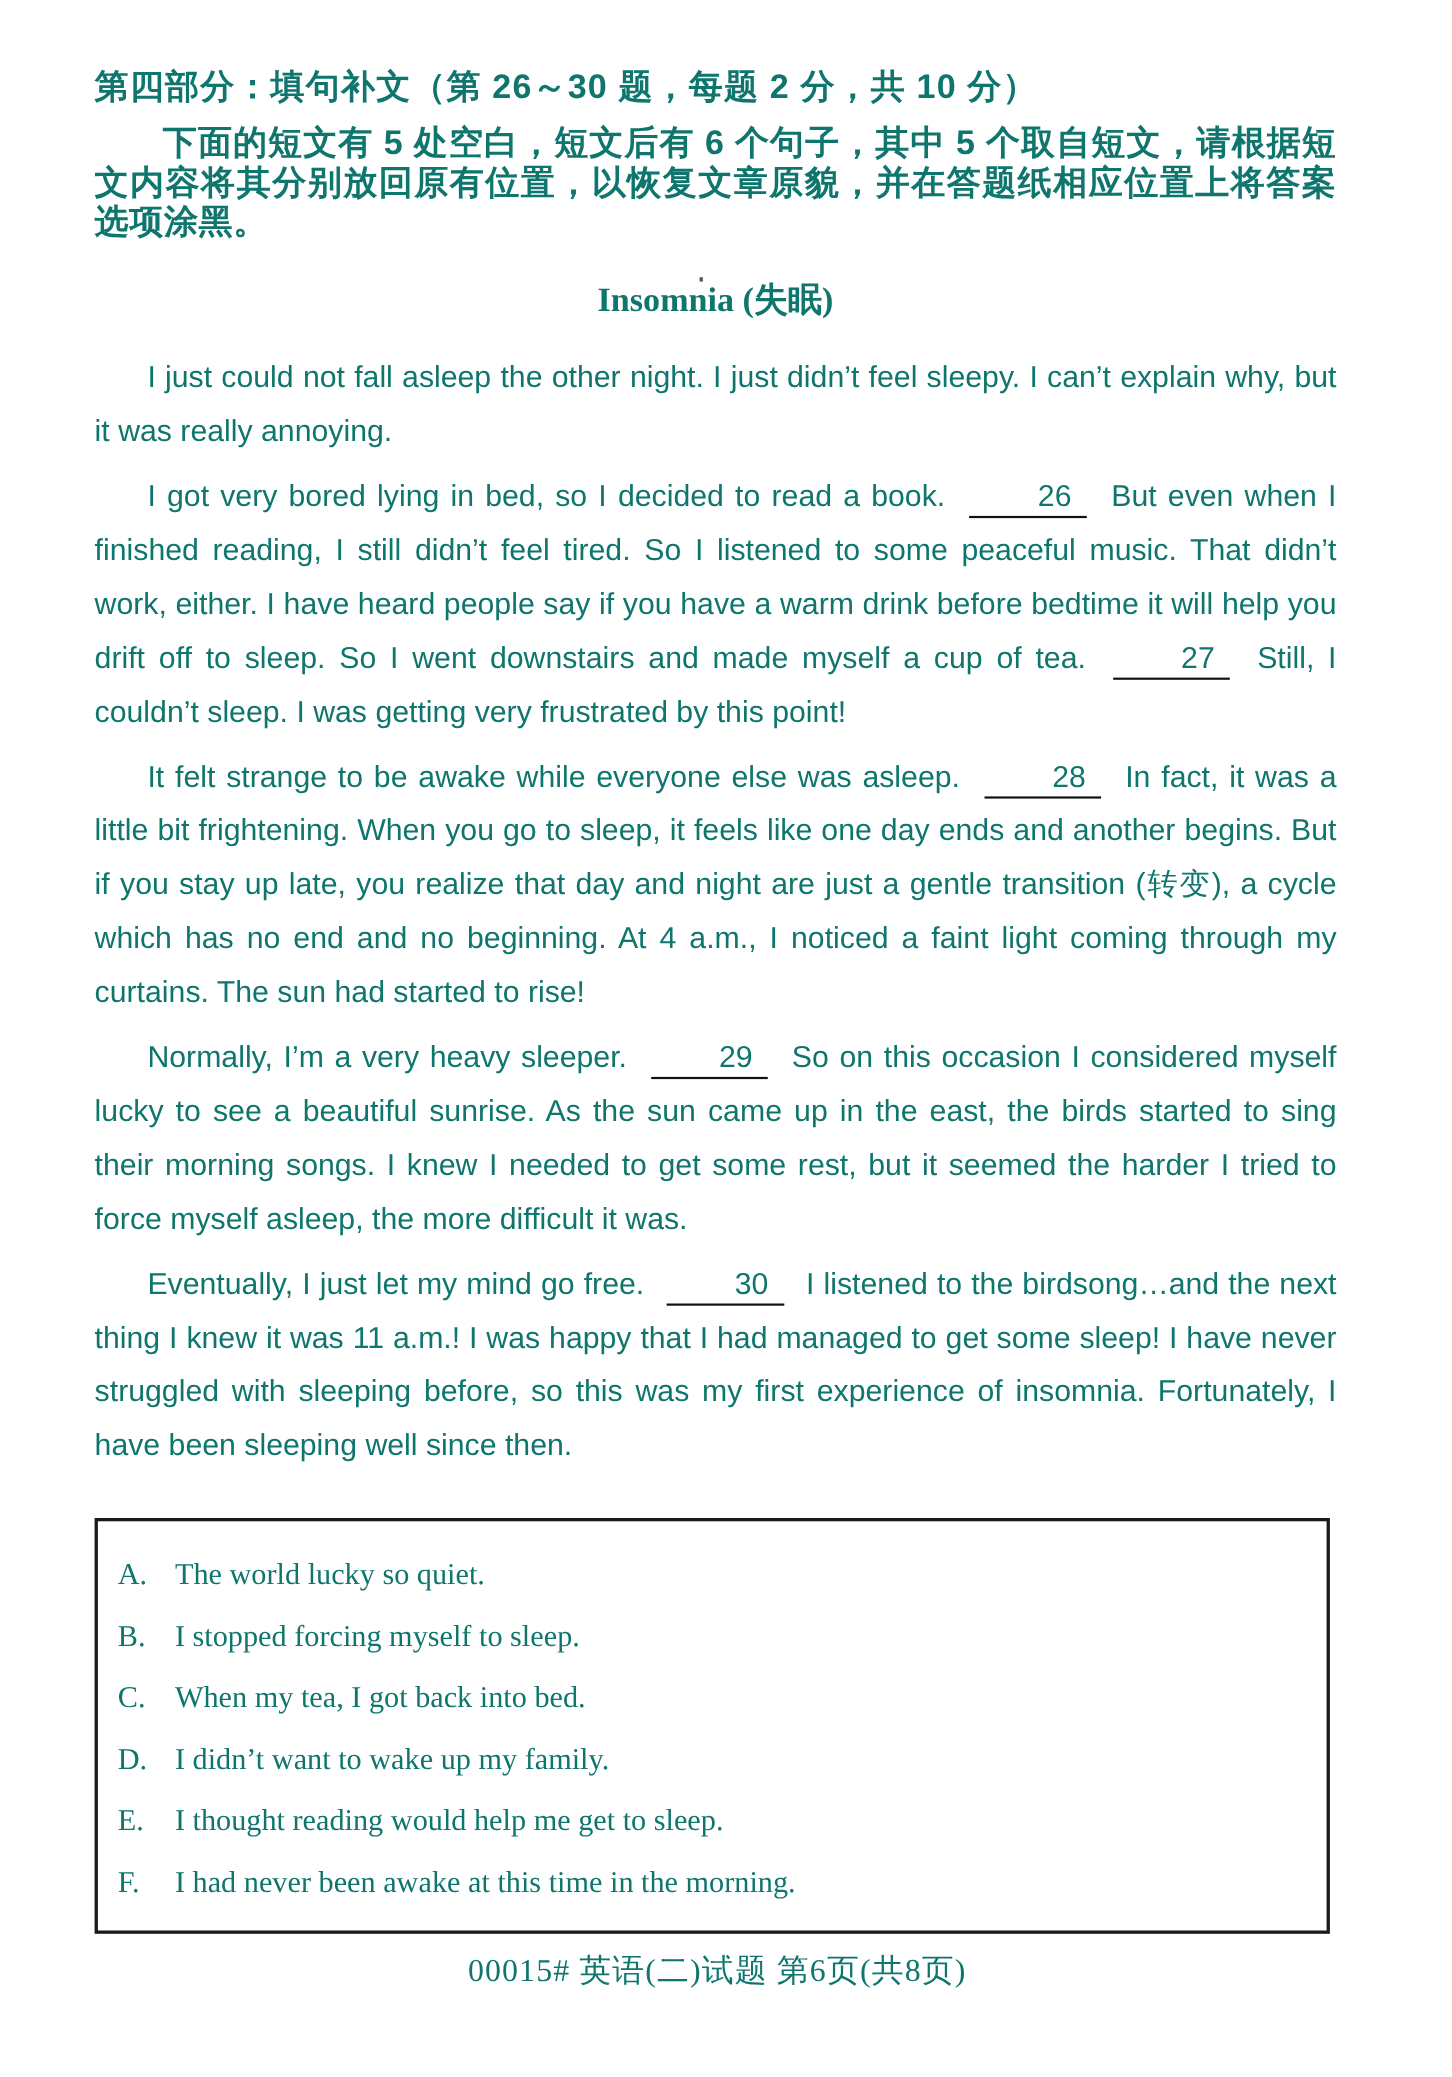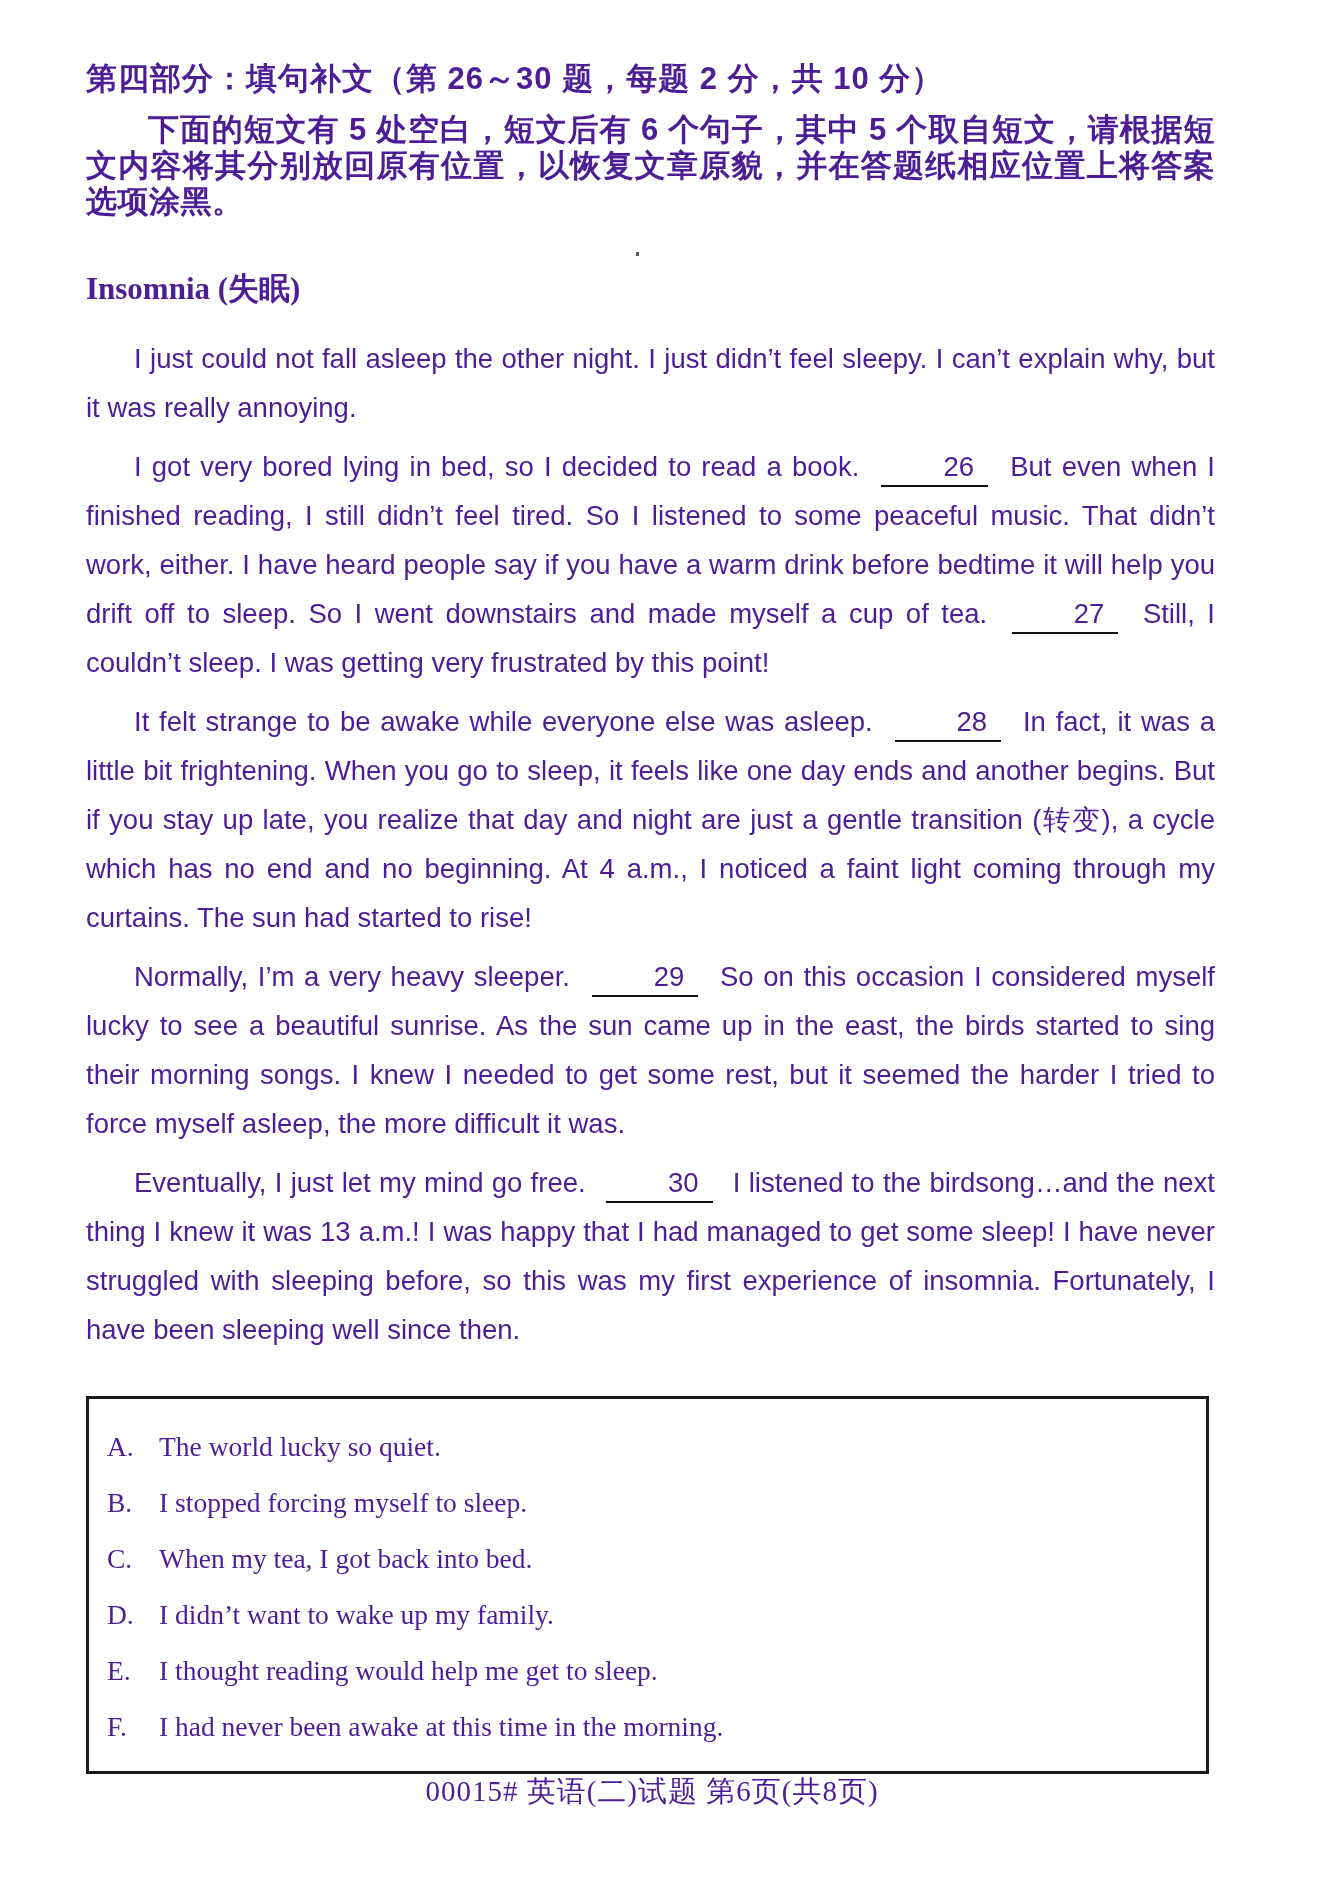--- a/index.html
+++ b/index.html
@@ -5,21 +5,21 @@
   html, body {
     margin: 0;
     padding: 0;
     background: #e8e8e8;
   }
   .page {
     position: relative;
     width: 1320px;
     height: 1888px;
     background: #ffffff;
-    color: #4c1d95;
+    color: #0f766e;
     box-sizing: border-box;
     padding: 58px 105px 0 86px;
     overflow: hidden;
   }
   
   .section-header {
     font-family: "Liberation Sans", "DejaVu Sans", sans-serif;
     font-weight: 700;
     font-size: 31px;
     letter-spacing: 1px;
@@ -32,21 +32,22 @@
     line-height: 36px;
     text-indent: 62px;
     text-align: justify;
     margin: 12px 0 0 0;
     letter-spacing: 0.5px;
   }
   .passage-title {
     font-family: "Liberation Serif", "DejaVu Serif", serif;
     font-weight: 700;
     font-size: 31px;
-    margin: 48px 0 24px 0;
+    text-align: center;
+    margin: 32px 0 24px 0;
   }
   .passage p {
     font-family: Liberation Sans, sans-serif;
     font-size: 27.5px;
     line-height: 49px;
     text-align: justify;
     text-indent: 48px;
     margin: 0 0 10px 0;
   }
   .blank {
@@ -108,21 +109,21 @@
 
   <div class="scan-dot"></div>
 
   <div class="passage-title">Insomnia (失眠)</div>
 
   <div class="passage" id="passage">
       <p><span>I just could not fall asleep the other night. I just didn’t feel sleepy. I can’t explain why, but it was really annoying.</span></p>
       <p><span>I got very bored lying in bed, so I decided to read a book.</span> <span class="blank">26</span> <span>But even when I finished reading, I still didn’t feel tired. So I listened to some peaceful music. That didn’t work, either. I have heard people say if you have a warm drink before bedtime it will help you drift off to sleep. So I went downstairs and made myself a cup of tea.</span> <span class="blank">27</span> <span>Still, I couldn’t sleep. I was getting very frustrated by this point!</span></p>
       <p><span>It felt strange to be awake while everyone else was asleep.</span> <span class="blank">28</span> <span>In fact, it was a little bit frightening. When you go to sleep, it feels like one day ends and another begins. But if you stay up late, you realize that day and night are just a gentle transition (转变), a cycle which has no end and no beginning. At 4 a.m., I noticed a faint light coming through my curtains. The sun had started to rise!</span></p>
       <p><span>Normally, I’m a very heavy sleeper.</span> <span class="blank">29</span> <span>So on this occasion I considered myself lucky to see a beautiful sunrise. As the sun came up in the east, the birds started to sing their morning songs. I knew I needed to get some rest, but it seemed the harder I tried to force myself asleep, the more difficult it was.</span></p>
-      <p><span>Eventually, I just let my mind go free.</span> <span class="blank">30</span> <span>I listened to the birdsong…and the next thing I knew it was 13 a.m.! I was happy that I had managed to get some sleep! I have never struggled with sleeping before, so this was my first experience of insomnia. Fortunately, I have been sleeping well since then.</span></p>
+      <p><span>Eventually, I just let my mind go free.</span> <span class="blank">30</span> <span>I listened to the birdsong…and the next thing I knew it was 11 a.m.! I was happy that I had managed to get some sleep! I have never struggled with sleeping before, so this was my first experience of insomnia. Fortunately, I have been sleeping well since then.</span></p>
     </div>
 
   <div class="options-box" id="options-box">
       <div class="option">
         <span class="option-label">A.</span>
         <span class="option-text">The world lucky so quiet.</span>
       </div>
       <div class="option">
         <span class="option-label">B.</span>
         <span class="option-text">I stopped forcing myself to sleep.</span>

